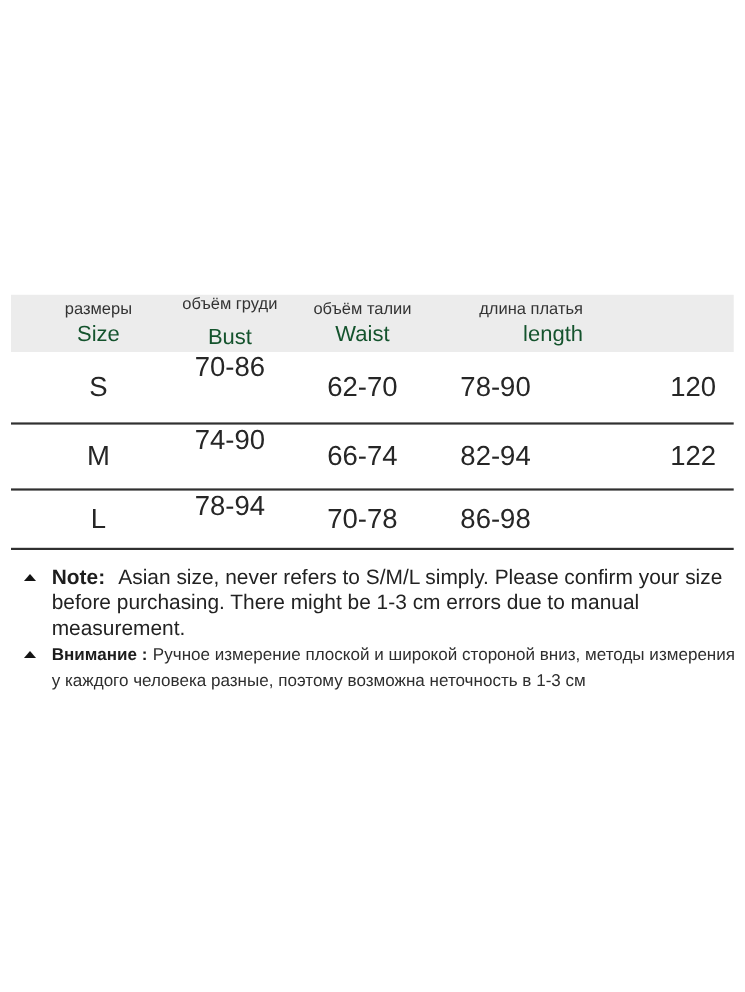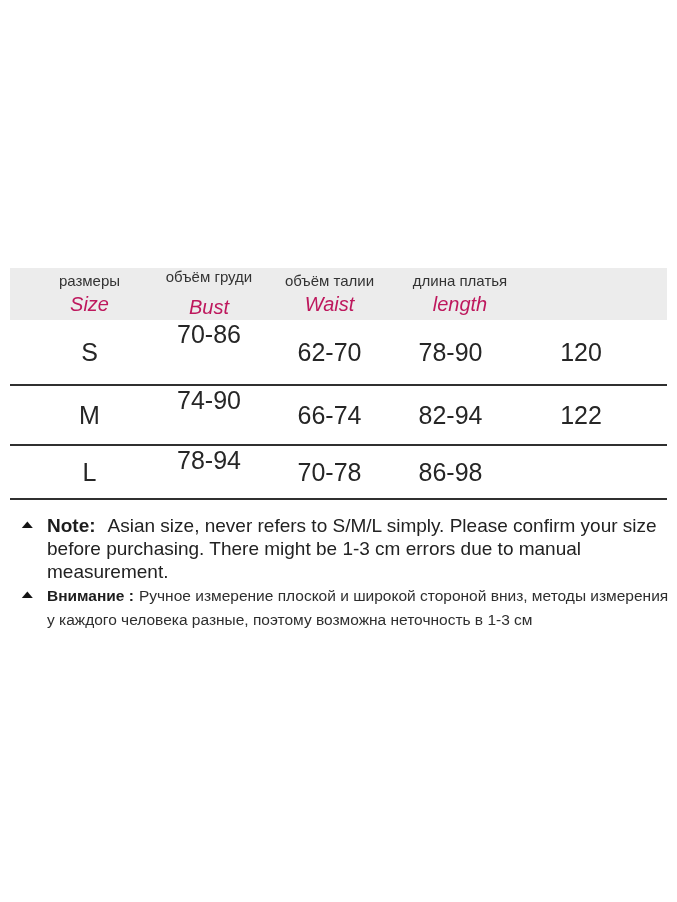--- a/index.html
+++ b/index.html
@@ -44,35 +44,34 @@
     display: flex;
     flex-direction: column;
     align-items: center;
     justify-content: center;
     text-align: center;
   }
   .c0 { width: 139px; padding-left: 20px; }
   .c1 { width: 120px; justify-content: space-between; }
   .c2 { width: 121px; }
   .c3 { width: 121px; }
-  .c4 { width: 156px; padding-right: 16px; }
+  .c4 { width: 156px; padding-right: 16px; align-items: flex-end; }
 
   .hdr-ru {
     font-size: 15px;
     line-height: 18px;
     color: #333333;
     white-space: nowrap;
   }
   .hdr-en {
     font-size: 20px;
     line-height: 25px;
-    color: #be185d;
+    color: #14532d;
     margin-top: 2px;
     white-space: nowrap;
-    font-style: italic;
   }
   .data-val {
     font-size: 25px;
     color: #262626;
     white-space: nowrap;
   }
 
   
   .note {
     position: absolute;

